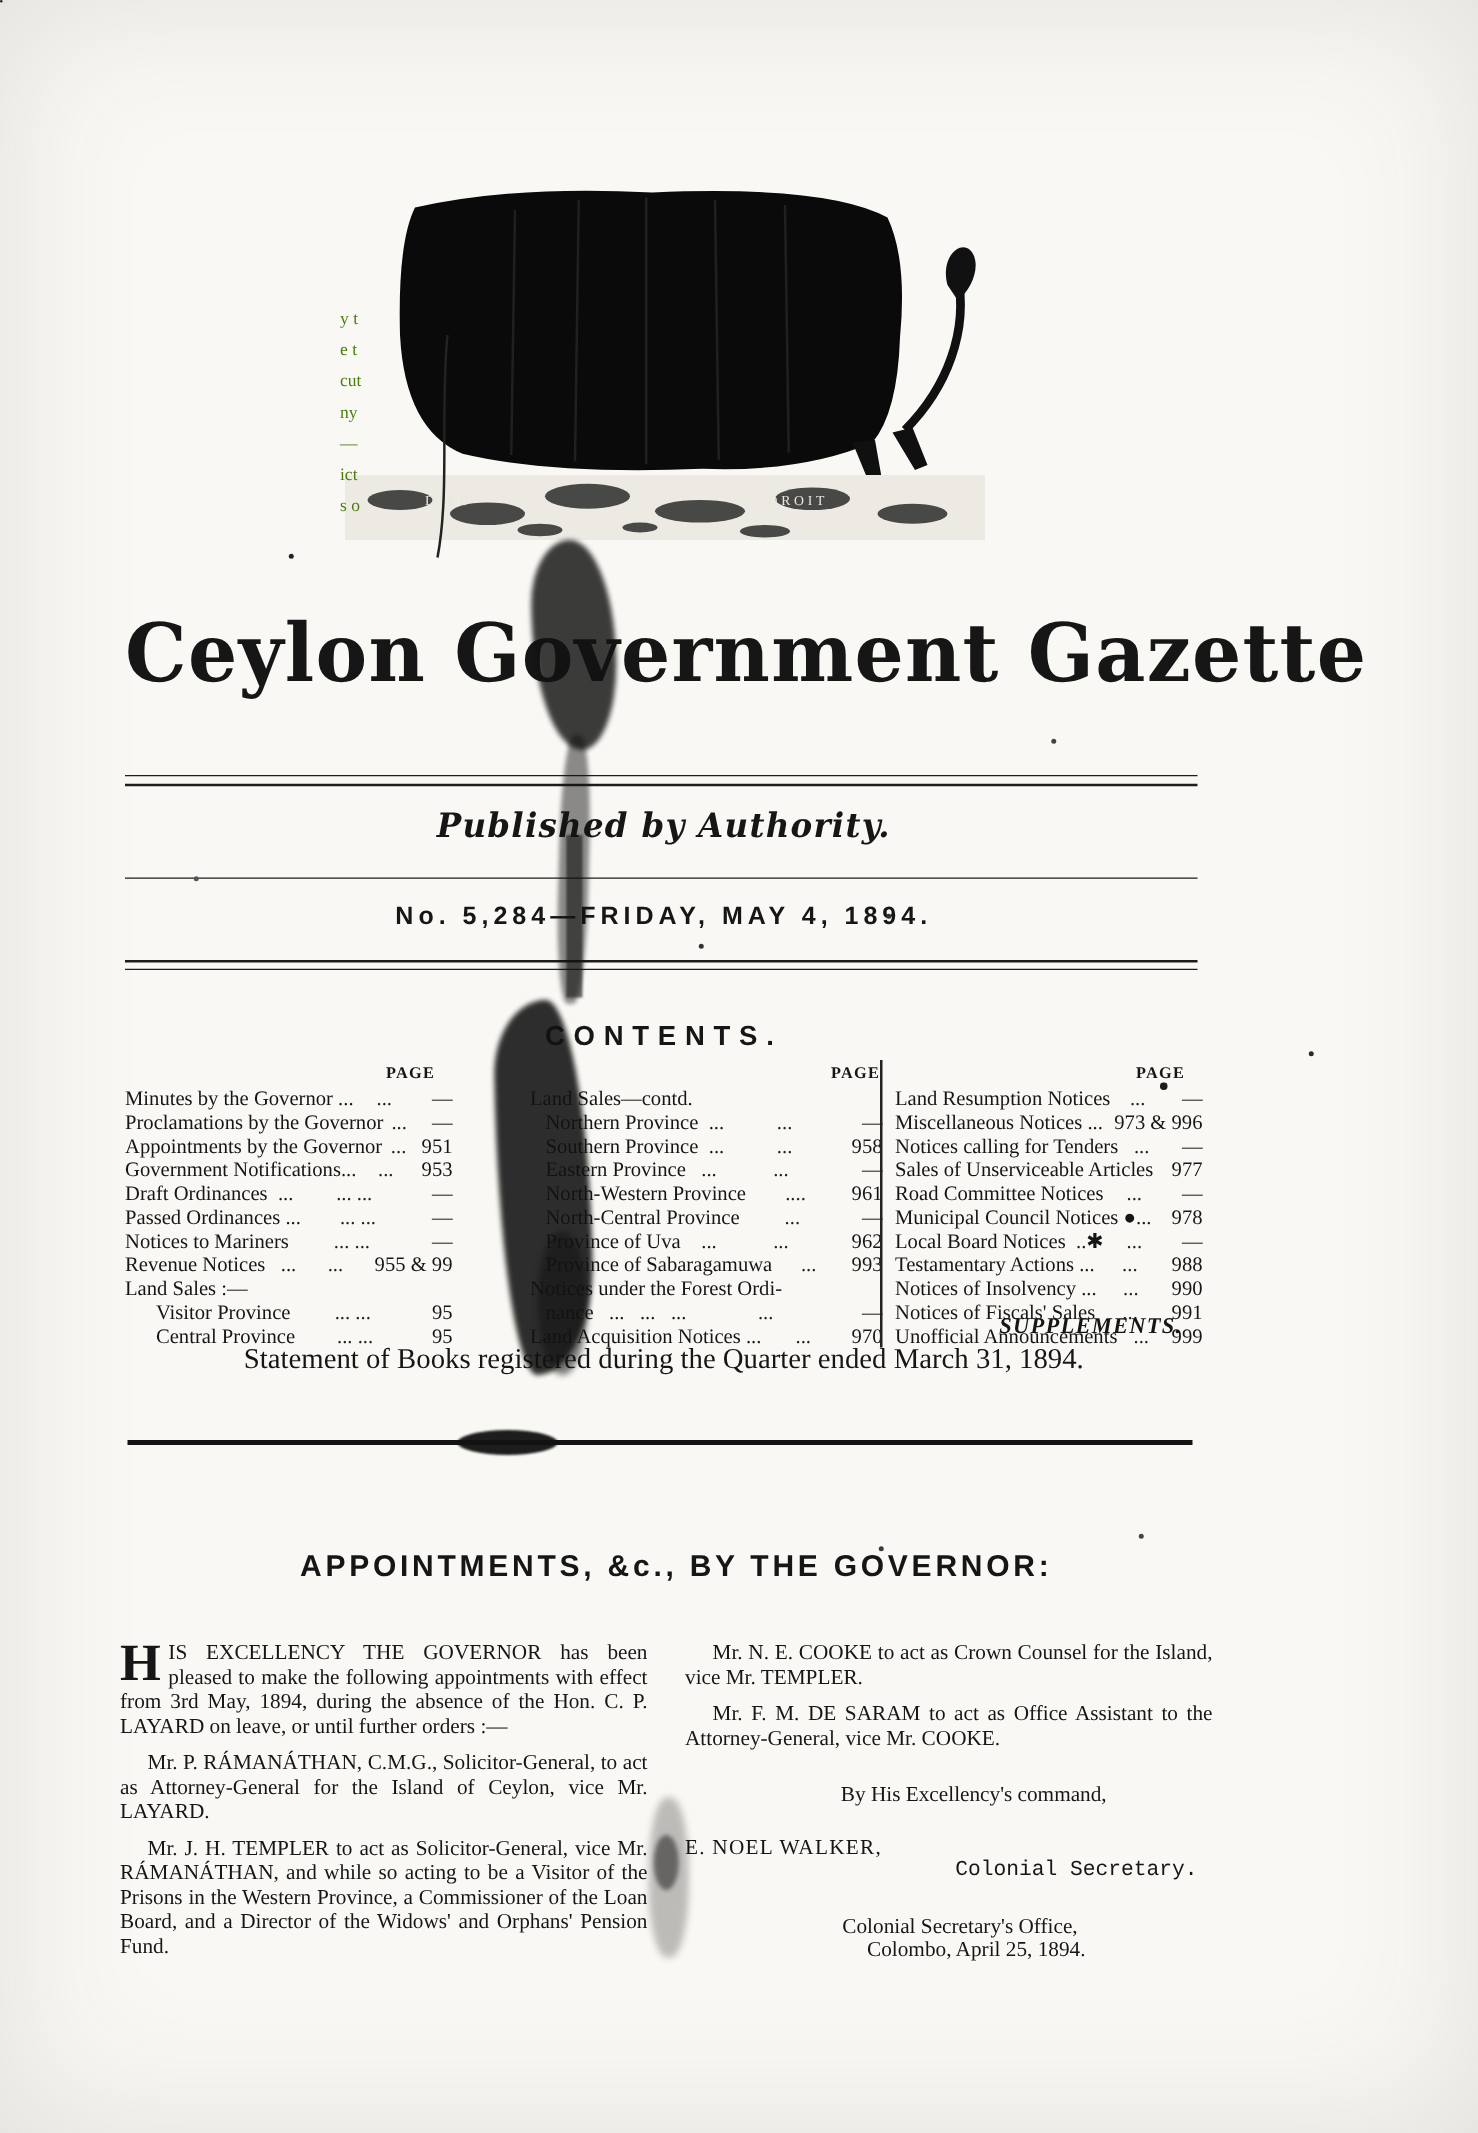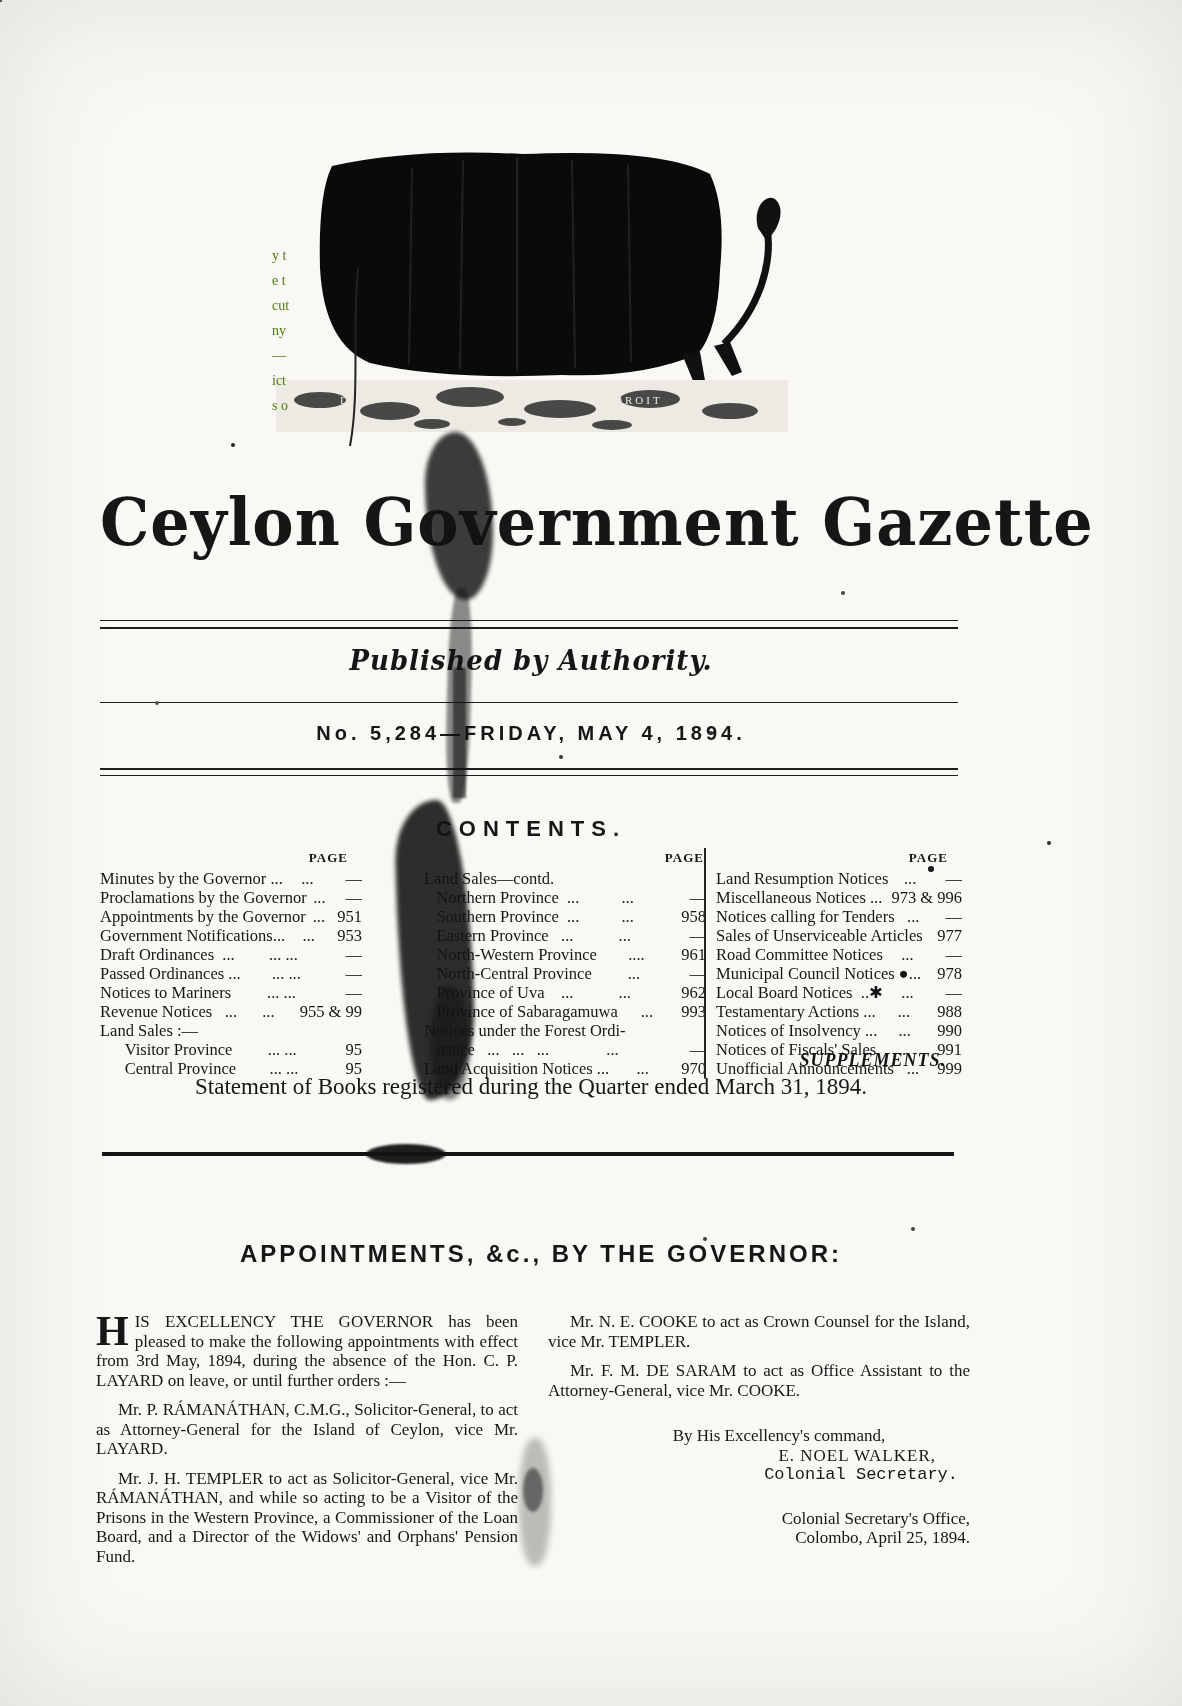--- a/index.html
+++ b/index.html
@@ -71,23 +71,23 @@
   .body-cols{left:96px;top:1312px;width:874px;display:flex;gap:30px;
     font-size:17px;line-height:19.5px;text-align:justify;}
   .body-col{width:422px;}
   .body-col p{margin:0 0 10px 0;}
   .body-col p.ind{text-indent:22px;}
   .dropcap{
     float:left;font-size:42px;line-height:34px;font-weight:700;
     padding:2px 6px 0 0;font-family:"Liberation Serif",serif;
   }
   .command-line{text-align:center;margin:26px 0 0 40px;}
-  .sig-name{text-align:right;padding-right:34px;letter-spacing:1px;}
+  .sig-name{text-align:left;padding-right:34px;margin-top:22px;letter-spacing:1px;}
   .sig-title{text-align:right;padding-right:12px;font-family:Liberation Mono, monospace;}
-  .office-block{margin-top:24px;padding-left:18px;text-align:right;}
+  .office-block{margin-top:24px;padding-left:18px;text-align:center;}
   
   .stain{position:absolute;background:#121212;pointer-events:none;}
   .s1{left:425px;top:432px;width:68px;height:168px;opacity:.82;filter:blur(2px);
       border-radius:45% 55% 40% 60%/30% 60% 40% 70%;}
   .s2{left:447px;top:588px;width:24px;height:215px;opacity:.48;filter:blur(1.5px);
       border-radius:40%;transform:rotate(1.5deg);}
   .s3{left:453px;top:668px;width:13px;height:130px;opacity:.6;filter:blur(1px);}
   .s4{left:397px;top:800px;width:76px;height:300px;opacity:.88;filter:blur(2px);
       border-radius:55% 45% 60% 40%/20% 70% 30% 80%;transform:rotate(-1deg);}
   .s5{left:430px;top:985px;width:40px;height:115px;opacity:.55;filter:blur(2.5px);

